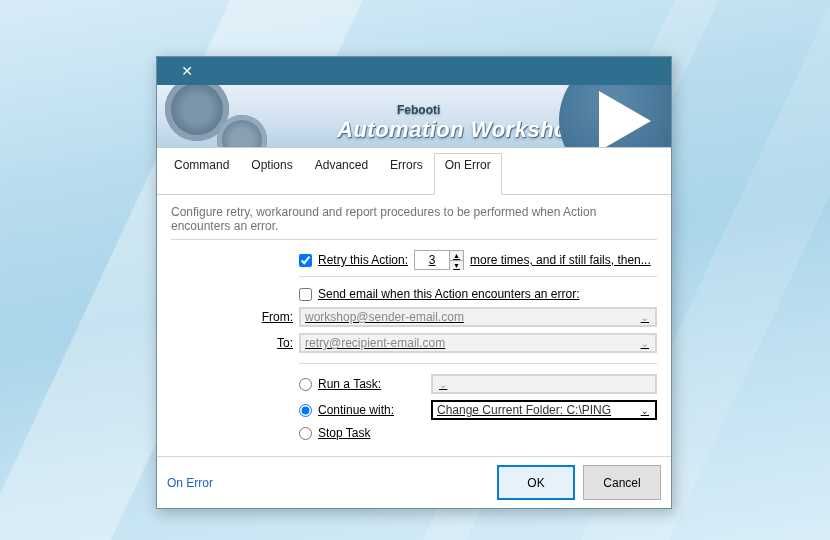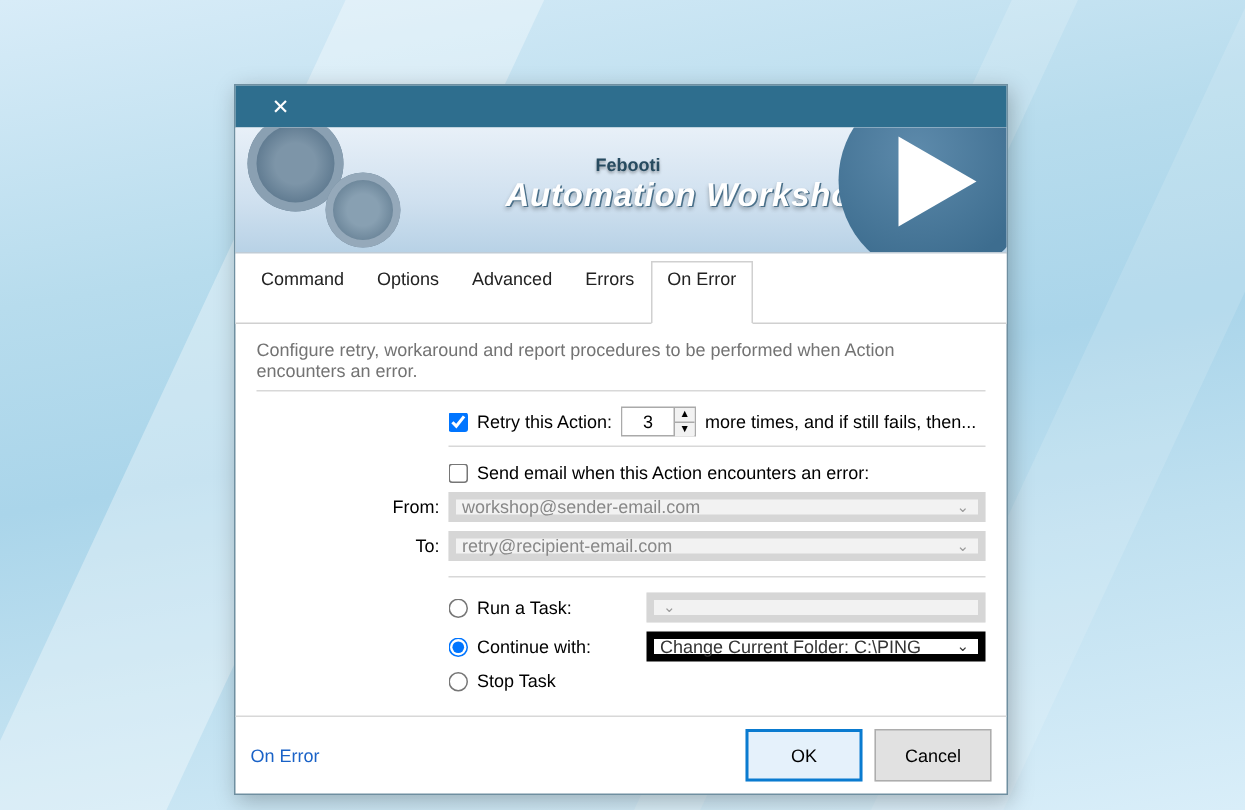--- a/index.html
+++ b/index.html
@@ -38,21 +38,21 @@
     font-size: 12px;
   }
   .titlebar .title { flex: 1; }
   .titlebar .close {
     width: 40px; height: 22px;
     display: flex; align-items: center; justify-content: center;
     font-size: 14px; cursor: pointer;
   }
 
   .banner {
-    height: 84px;
+    height: 63px;
     position: relative;
     overflow: hidden;
     background: linear-gradient(to bottom, #e8f0f8 0%, #cfe0ef 60%, #b8d2e6 100%);
     border-bottom: 1px solid #c0ccd6;
   }
   .gear { position: absolute; border-radius:50%; }
   .gear.g1 { width:64px; height:64px; left:8px; top:-8px;
     background: radial-gradient(circle, #7d95a8 30%, #5f7a90 60%);
     box-shadow: 0 0 0 6px #8aa0b2 inset; }
   .gear.g1::before, .gear.g1::after, .gear.g2::before, .gear.g2::after {
@@ -91,39 +91,39 @@
   .tab.active {
     background:#fff; border:1px solid #d0d0d0; border-bottom:1px solid #fff;
   }
 
   .content {
     padding: 8px 14px 10px 14px;
   }
   .desc { color:#737373; margin: 2px 0 6px 0; }
   .hr { height:1px; background:#d8d8d8; margin:4px 0 10px 0;}
 
-  .row { display:flex; align-items:center; margin:6px 0; }
+  .row { display:flex; align-items:center; margin:6px 0;text-decoration:underline; }
   .row .lead { width:128px; }
   .indent { margin-left: 128px; }
 
   input[type=checkbox], input[type=radio] { margin:0 6px 0 0; vertical-align:middle;}
   label { vertical-align:middle; }
 
   .spin {
     display:inline-flex; border:1px solid #aaa; height:20px; margin:0 6px;
   }
   .spin input {
     width:34px; border:none; text-align:center; font-size:12px; padding:0 2px; outline:none;
   }
   .spin .btns { display:flex; flex-direction:column; width:14px; border-left:1px solid #aaa;}
   .spin .btns div { flex:1; font-size:7px; line-height:9px; text-align:center; background:#f2f2f2; cursor:pointer;}
   .spin .btns div:first-child { border-bottom:1px solid #aaa;}
 
   .field {
-    flex:1; height:20px; border:5px solid #000000; background:#fff; display:flex; align-items:center;
+    flex:1; height:20px; border:2px solid #000000; background:#fff; display:flex; align-items:center;
     padding:0 4px; color:#333; font-size:12px;
   }
   .field.disabled { background:#f2f2f2; color:#888; border-color:#d6d6d6;}
   .field .val { flex:1; overflow:hidden; white-space:nowrap;}
   .field .chev { color:#999; font-size:10px; padding:0 2px;}
   .label-right { width:42px; text-align:right; color:#000000; padding-right:6px;}
 
   .radio-row .lbl { display:inline-block; width:116px;}
 
   .radio-row .combo { width:246px; }

